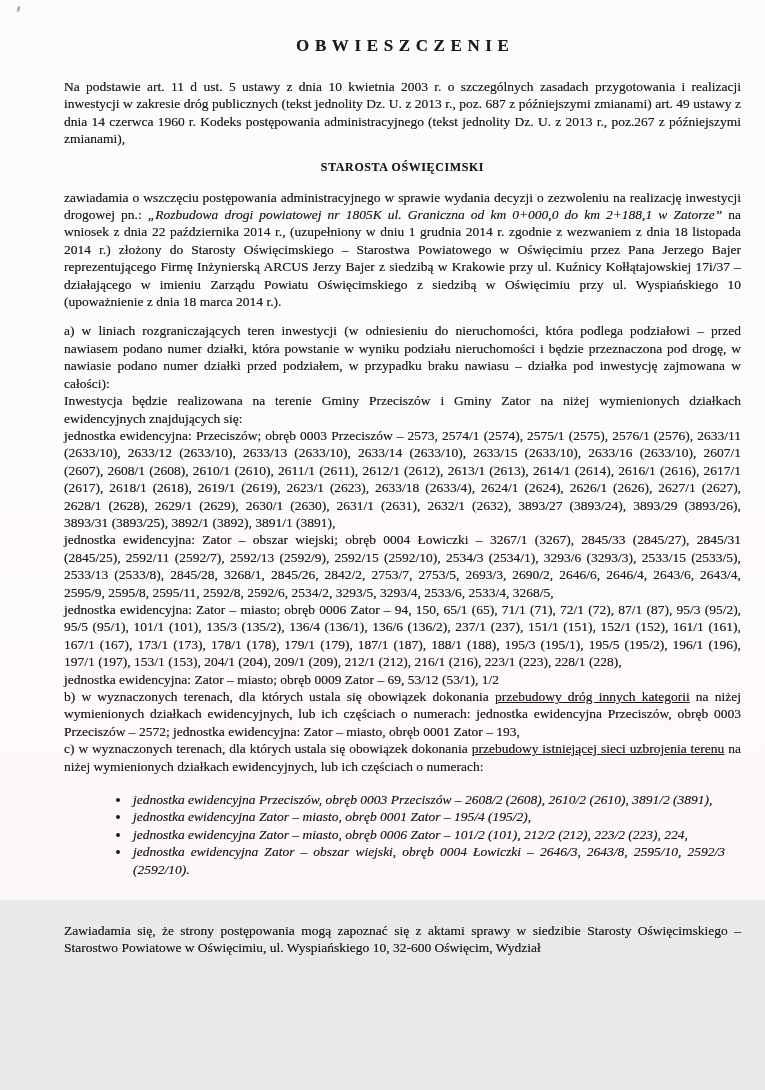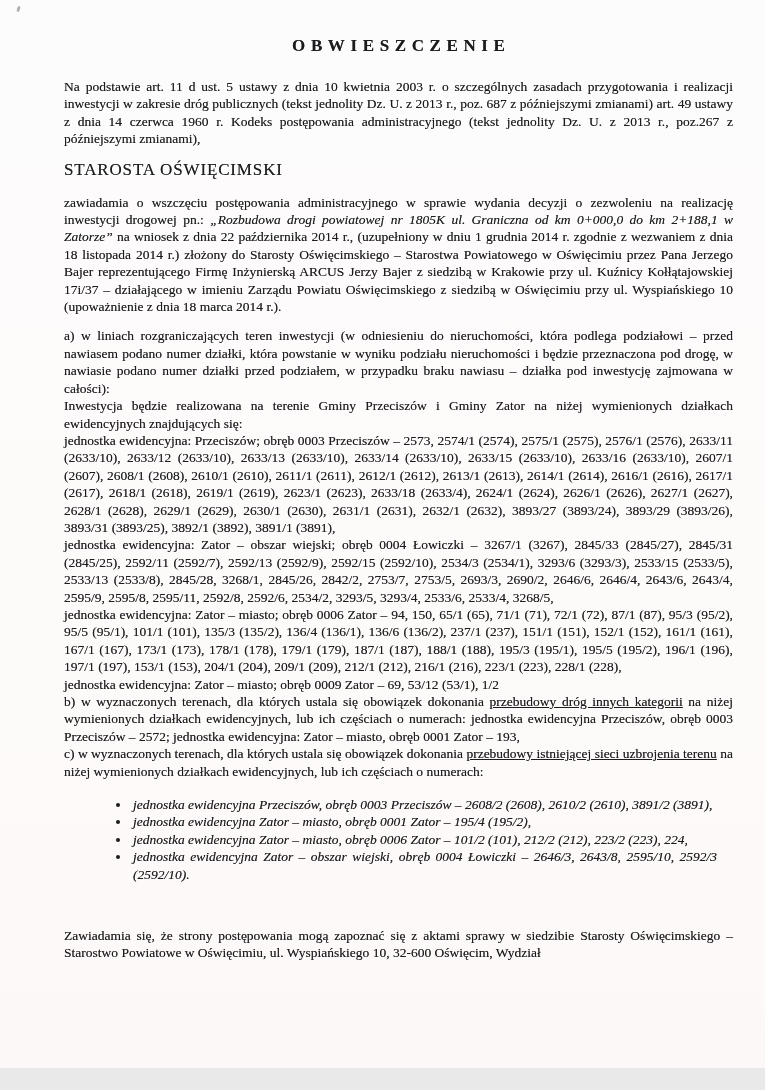--- a/index.html
+++ b/index.html
@@ -8,38 +8,38 @@
   }
   html,body{margin:0;padding:0;}
   body{
     width:765px;height:1090px;overflow:hidden;
     font-family:"Liberation Serif","DejaVu Serif",serif;
     color:var(--text);
     background:#e9e9e9;
   }
   .page{
     position:relative;box-sizing:border-box;
-    width:765px;height:1068px;
-    padding:36px 32px 0 64px;
+    width:765px;height:900px;
+    padding:36px 24px 0 64px;
     background:linear-gradient(180deg,#fdfcfc 0%,var(--paper) 55%,#fcf8f7 100%);
     text-shadow:0 0 0.4px rgba(20,20,25,0.55);
   }
   .speck{
     position:absolute;left:17px;top:6px;width:3px;height:6px;
     background:#9a97a0;border-radius:45%;transform:rotate(18deg);opacity:.75;
   }
   h1.doc-title{
     margin:0 0 22px 0;
     font-size:17px;font-weight:bold;
     text-align:center;letter-spacing:0.33em;text-indent:0.33em;
   }
   h2.issuer{
     margin:12px 0 14px 0;
-    font-size:17px;font-weight:normal;
-    letter-spacing:0.05em;
+    font-size:12px;font-weight:bold;
+    text-align:center;letter-spacing:0.05em;
   }
   p.body, li.bullet-line{
     margin:0;
     font-size:13.5px;line-height:17.4px;
     text-align:justify;
   }
   p.gap-after{margin-bottom:8px;}
   p.notice{margin-bottom:12px;}
   .italic{font-style:italic;}
   .underline{text-decoration:underline;}

